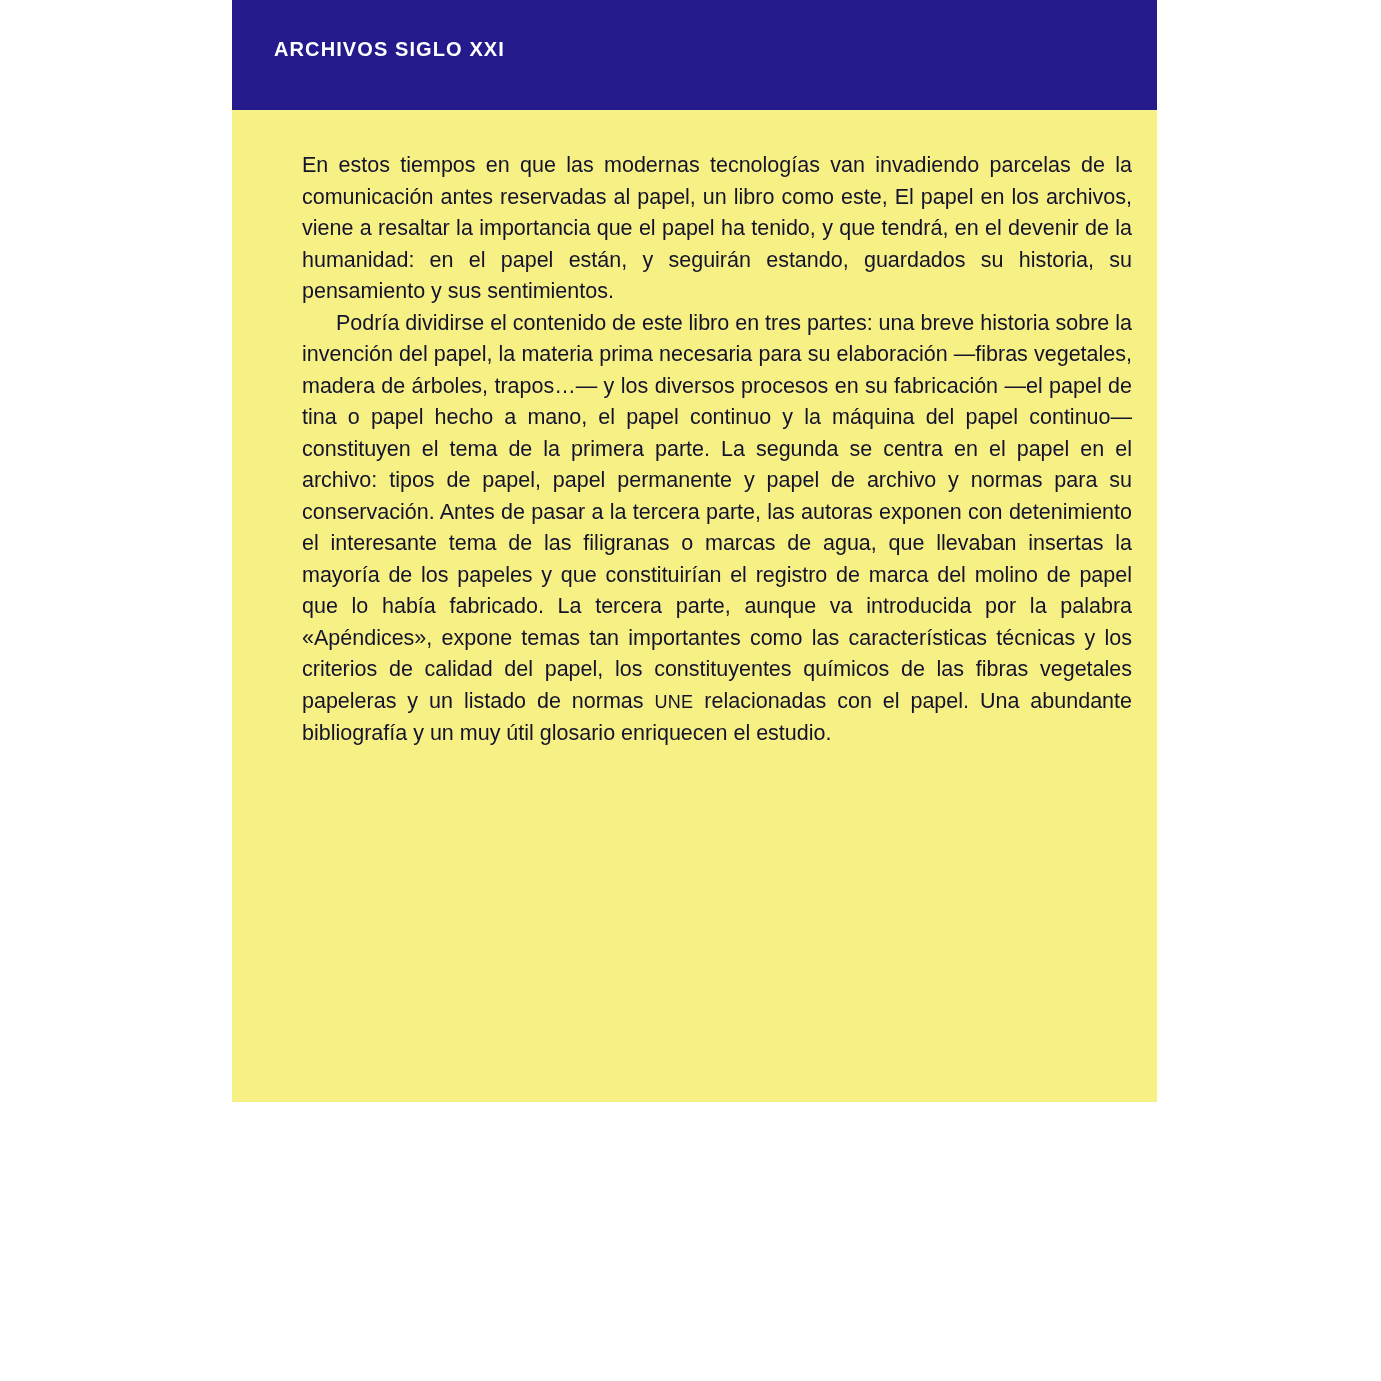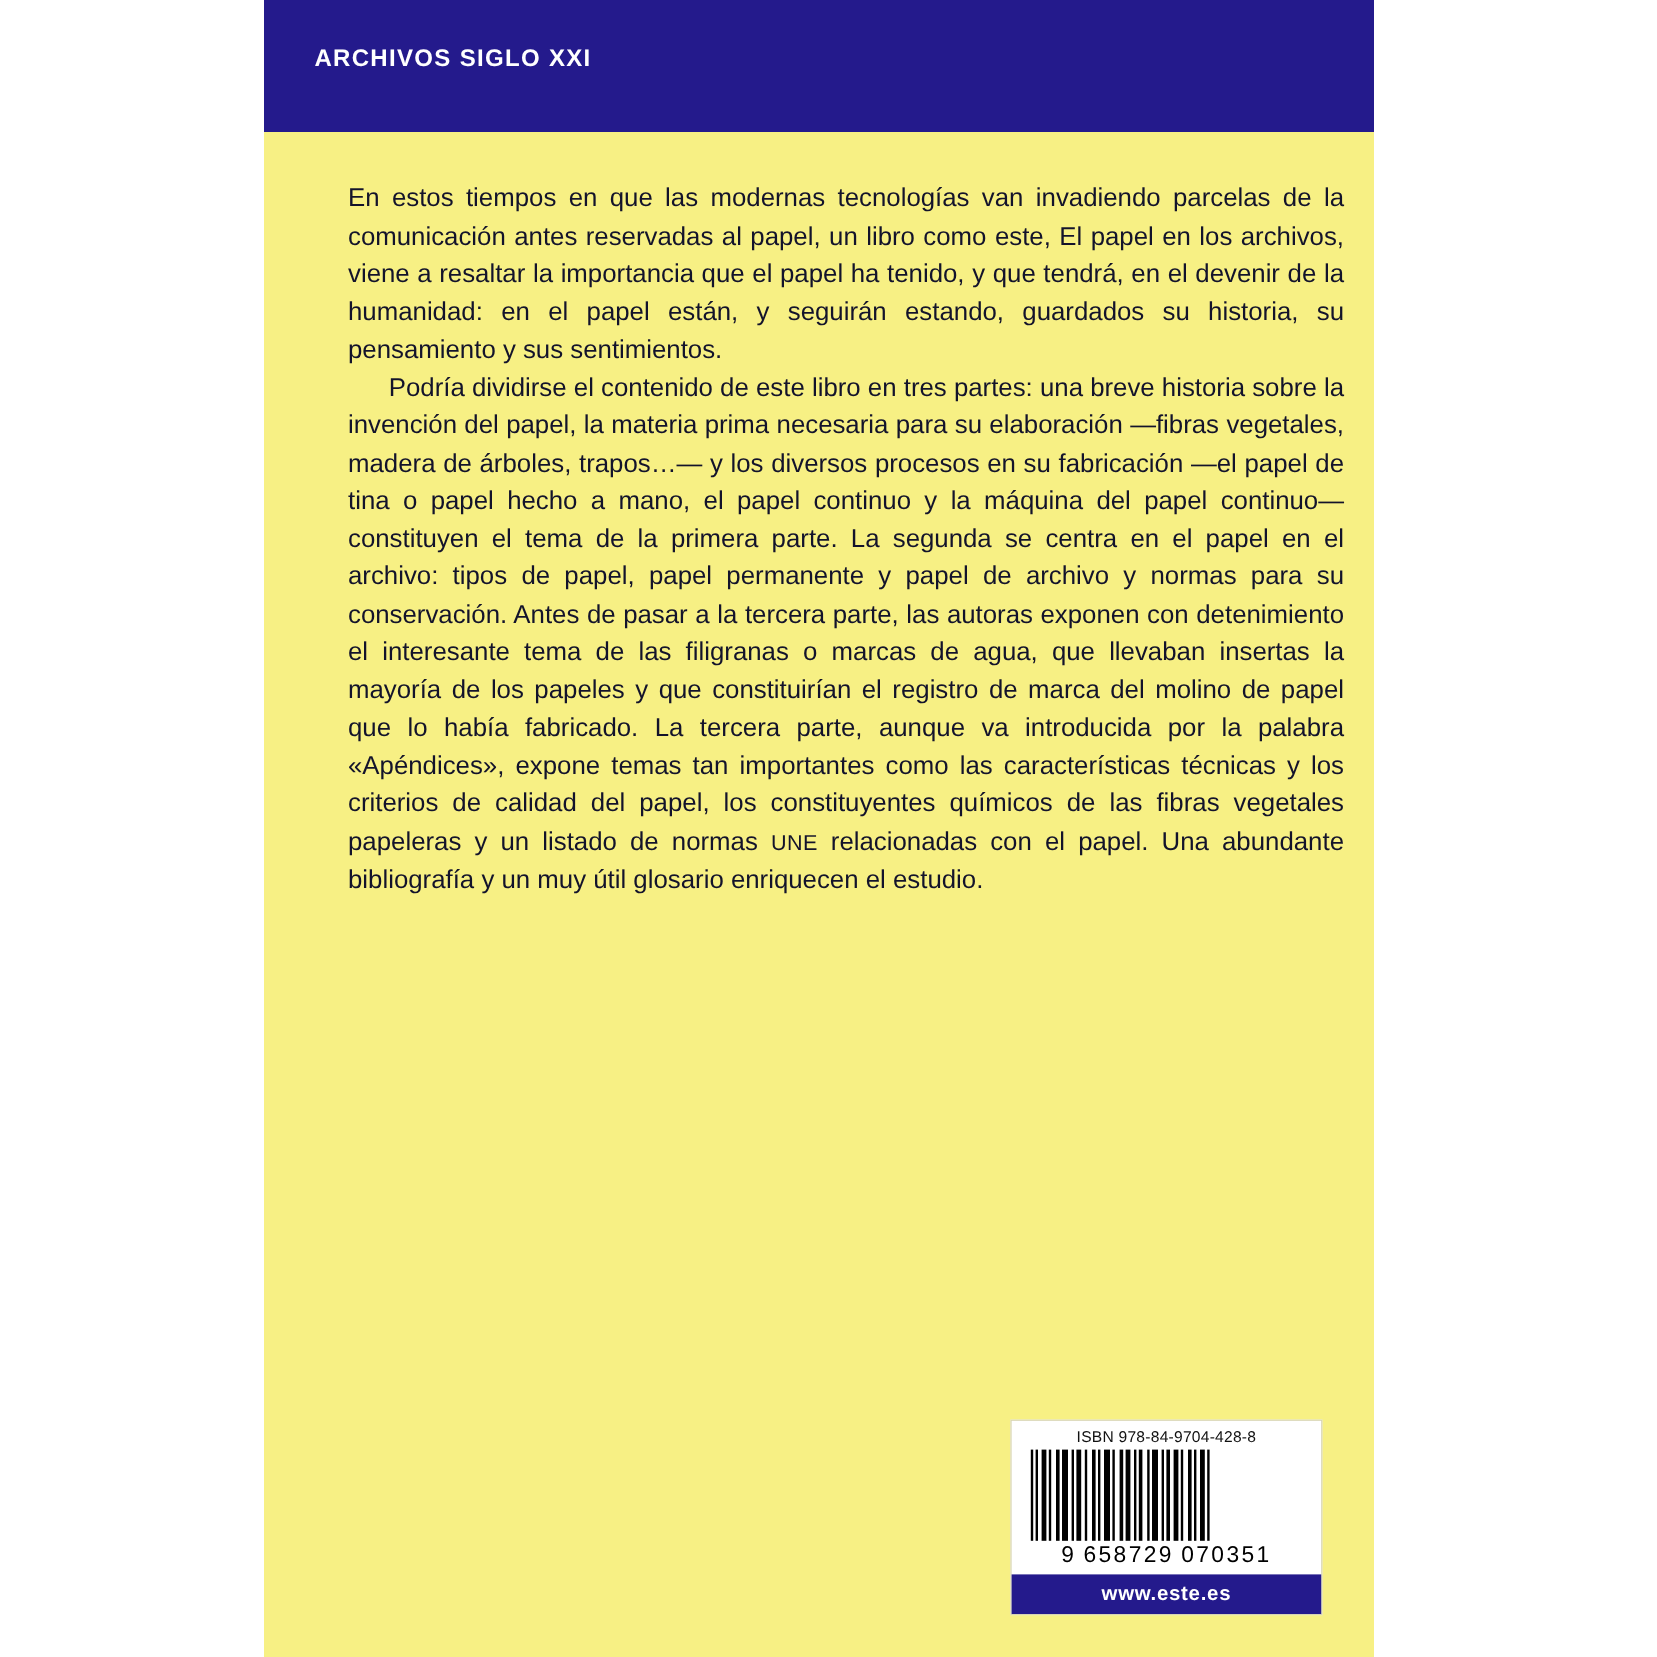--- a/index.html
+++ b/index.html
@@ -15,24 +15,24 @@
   }
   .page {
     position: relative;
     width: 1381px;
     height: 1381px;
     background: #ffffff;
   }
   
   .cover {
     position: absolute;
-    left: 220px;
+    left: 232px;
     top: 0px;
     width: 925px;
-    height: 1381px;
+    height: 1102px;
     background: #f7f084;
     overflow: hidden;
   }
   .series-band {
     position: absolute;
     left: 0;
     top: 0;
     width: 925px;
     height: 110px;
     background: #241a8c;

